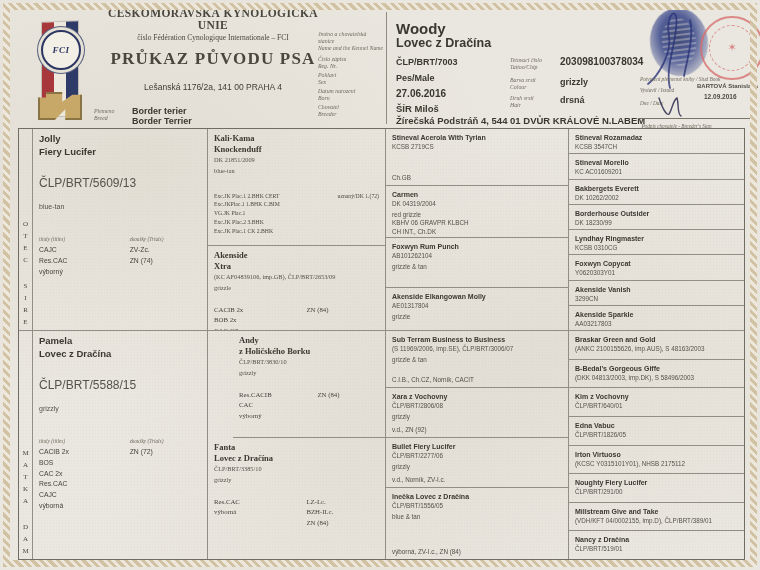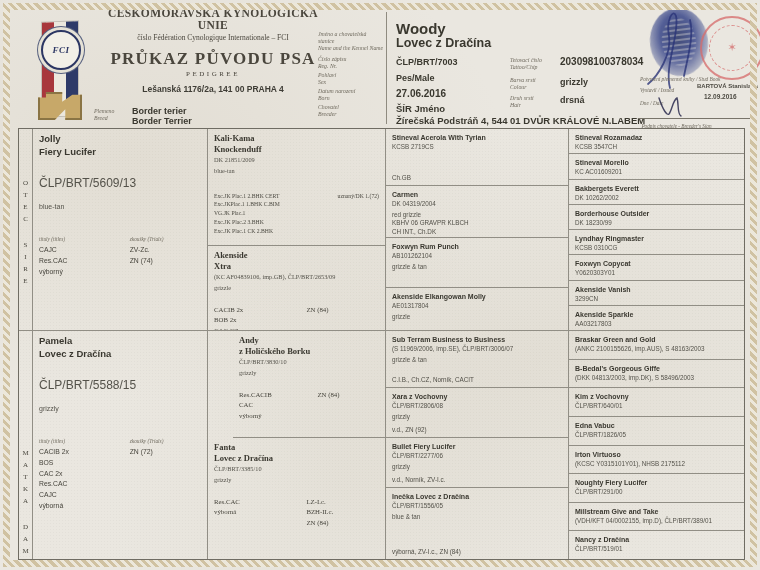--- a/index.html
+++ b/index.html
@@ -10,21 +10,21 @@
                    radial-gradient(ellipse at 72% 62%, rgba(198,190,172,.22), transparent 46%),
                    radial-gradient(ellipse at 45% 85%, rgba(205,198,182,.18), transparent 40%);}
   .ornament{position:absolute;inset:3px;border:7px solid transparent;pointer-events:none;z-index:5;
         border-image:repeating-linear-gradient(45deg,#d0c2a2 0 3px,#ece7da 3px 6px) 7;}
   .hdr{position:absolute;left:92px;top:7px;width:242px;text-align:center;color:#4a463d;}
   .hdr .union{font-family:"Liberation Serif",serif;font-weight:bold;font-size:11.5px;letter-spacing:.4px;}
   .hdr .member{font-family:"Liberation Serif",serif;font-size:7.5px;margin-top:2px;}
   .hdr .title{font-family:"Liberation Serif",serif;font-weight:bold;font-size:17px;letter-spacing:1.2px;margin-top:7px;}
   .hdr .sub{font-family:"Liberation Serif",serif;font-size:7px;letter-spacing:2.5px;margin-top:1px;}
   .hdr .org{font-weight:bold;font-size:9px;margin-top:5px;color:#3e3c35;}
-  .hdr .addr{font-weight:bold;font-size:8.5px;margin-top:6px;color:#3e3c35;}
+  .hdr .addr{font-weight:normal;font-size:8.5px;margin-top:13px;color:#3e3c35;}
 
   .lab{font-family:"Liberation Serif",serif;font-style:italic;font-size:5.8px;line-height:1.2;color:#6f6a5e;}
   .val{font-weight:bold;color:#3a382f;}
 
   
   .emblem{position:absolute;left:36px;top:18px;width:48px;height:102px;font-style:italic;}
   .stripes{position:absolute;left:6px;top:4px;width:36px;height:94px;display:flex;transform:skewY(-2deg);
            box-shadow:0 0 0 1px rgba(90,85,75,.25);}
   .stripes div{flex:1;}
   .fci-circle{position:absolute;left:5px;top:12px;width:36px;height:36px;border-radius:50%;
@@ -53,21 +53,21 @@
         color:rgba(210,100,100,.8);font-size:11px;}
 
   
   .grid{position:absolute;left:18px;top:128px;width:727px;height:432px;border:1px solid #6f6c63;
         display:flex;box-sizing:border-box;
         background-image:radial-gradient(rgba(110,105,92,.055) 1px, transparent 1px);background-size:3px 3px;}
   .col{display:flex;flex-direction:column;border-left:1px solid #918e85;box-sizing:border-box;}
   .col.rail{border-left:none;width:13px;}
   .col.c1{width:175px;} .col.c2{width:178px;font-family:Liberation Serif, serif;} .col.c3{width:183px;} .col.c4{flex:1;}
   .half{display:flex;flex-direction:column;box-sizing:border-box;}
-  .half.top{height:202px;border-bottom:1px solid #918e85;}
+  .half.top{height:202px;border-bottom:1px solid #918e85;justify-content:flex-end;}
   .half.bot{flex:1;justify-content:flex-end;}
   .cell{box-sizing:border-box;padding:4px 6px 3px 6px;border-bottom:1px solid #918e85;
         display:flex;flex-direction:column;overflow:hidden;}
   .half .cell:last-child{border-bottom:none;}
   .fx{flex:1;}
 
   .aname{font-weight:bold;font-size:7px;line-height:1.3;color:#3a3830;}
   .areg{font-size:6.3px;line-height:1.35;color:#54524a;margin-top:1px;}
   .acolor{font-size:6.3px;color:#54524a;margin-top:2px;}
   .aextra{margin-top:auto;font-size:6.3px;line-height:1.45;color:#504e46;}
@@ -108,21 +108,20 @@
     <div class="fci-circle">
       <span>FCI</span>
     </div>
     <div class="cm-logo"></div>
   </div>
 
   <div class="hdr">
     <div class="union">ČESKOMORAVSKÁ KYNOLOGICKÁ UNIE</div>
     <div class="member">číslo Fédération Cynologique Internationale – FCI</div>
     <div class="title">PRŮKAZ PŮVODU PSA</div>
-    <div class="sub">PEDIGREE</div>
     <div class="addr">Lešanská 1176/2a, 141 00 PRAHA 4</div>
   </div>
 
   <div class="pos lab" style="left:94px;top:108px;">
     <div>Plemeno</div>
       <div>Breed</div>
   </div>
   <div class="pos val" style="left:132px;top:106px;font-size:9px;">Border terier</div>
   <div class="pos val" style="left:132px;top:116px;font-size:9px;">Border Terrier</div>
 
@@ -147,21 +146,21 @@
       <div>Breeder</div>
     </div>
 
   <div class="vline" style="left:386px;top:12px;height:112px;"></div>
 
   <div class="pos val" style="left:396px;top:20px;font-size:15px;">Woody</div>
   <div class="pos val" style="left:396px;top:36px;font-size:12.5px;">Lovec z Dračína</div>
   <div class="pos val" style="left:396px;top:57px;font-size:9px;">ČLP/BRT/7003</div>
   <div class="pos val" style="left:396px;top:73px;font-size:9px;">Pes/Male</div>
   <div class="pos val" style="left:396px;top:88px;font-size:10px;">27.06.2016</div>
-  <div class="pos val" style="left:396px;top:103px;font-size:9.5px;">ŠÍR Jméno</div>
+  <div class="pos val" style="left:396px;top:103px;font-size:9.5px;">ŠÍR Miloš</div>
   <div class="pos val" style="left:396px;top:115px;font-size:9.5px;white-space:nowrap;">Žírečská Podstráň 4, 544 01 DVŮR KRÁLOVÉ N.LABEM</div>
 
   <div class="pos lab" style="left:510px;top:57px;width:46px;">
     <div>Tetovací číslo</div>
       <div>Tattoo/Chip</div>
     </div>
   <div class="pos lab" style="left:510px;top:77px;width:46px;">
     <div>Barva srsti</div>
       <div>Colour</div>
     </div>

